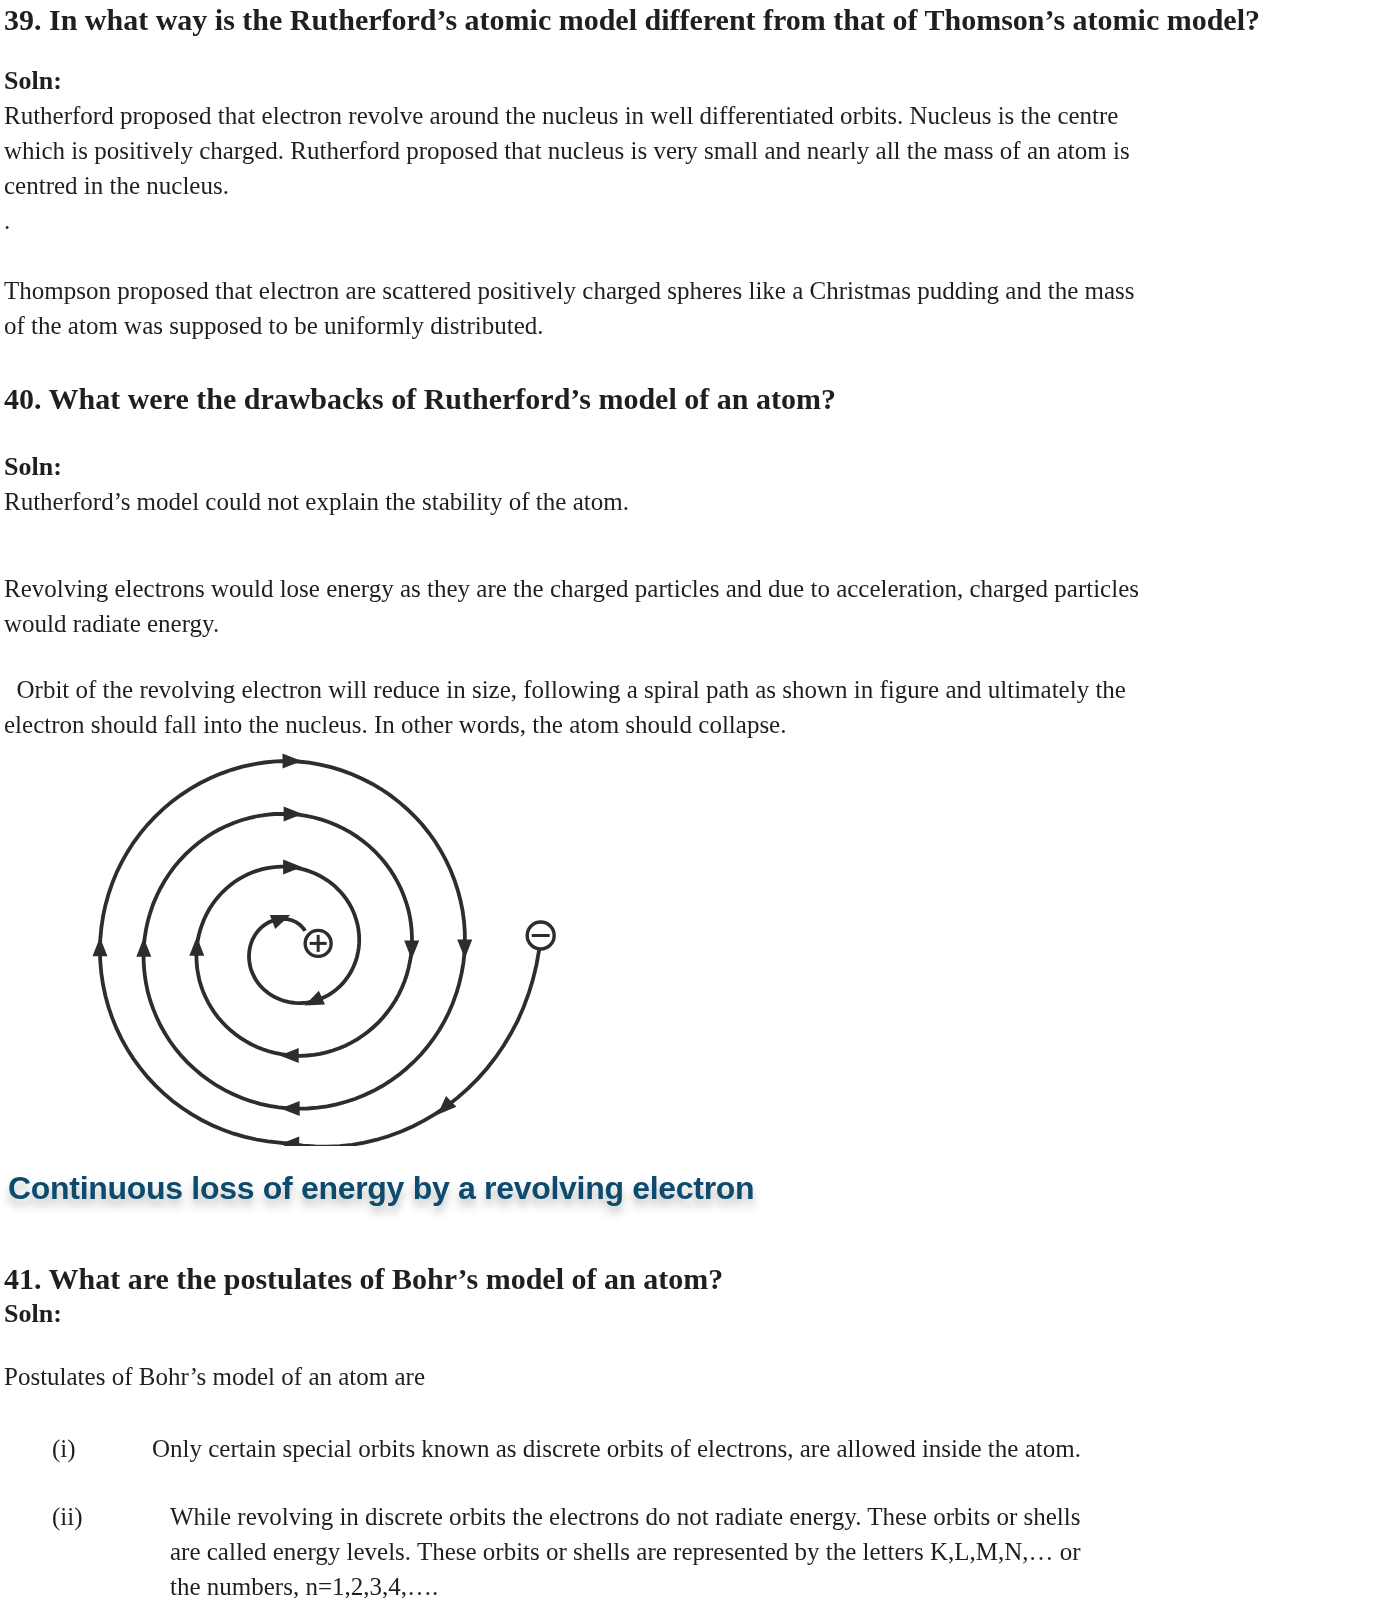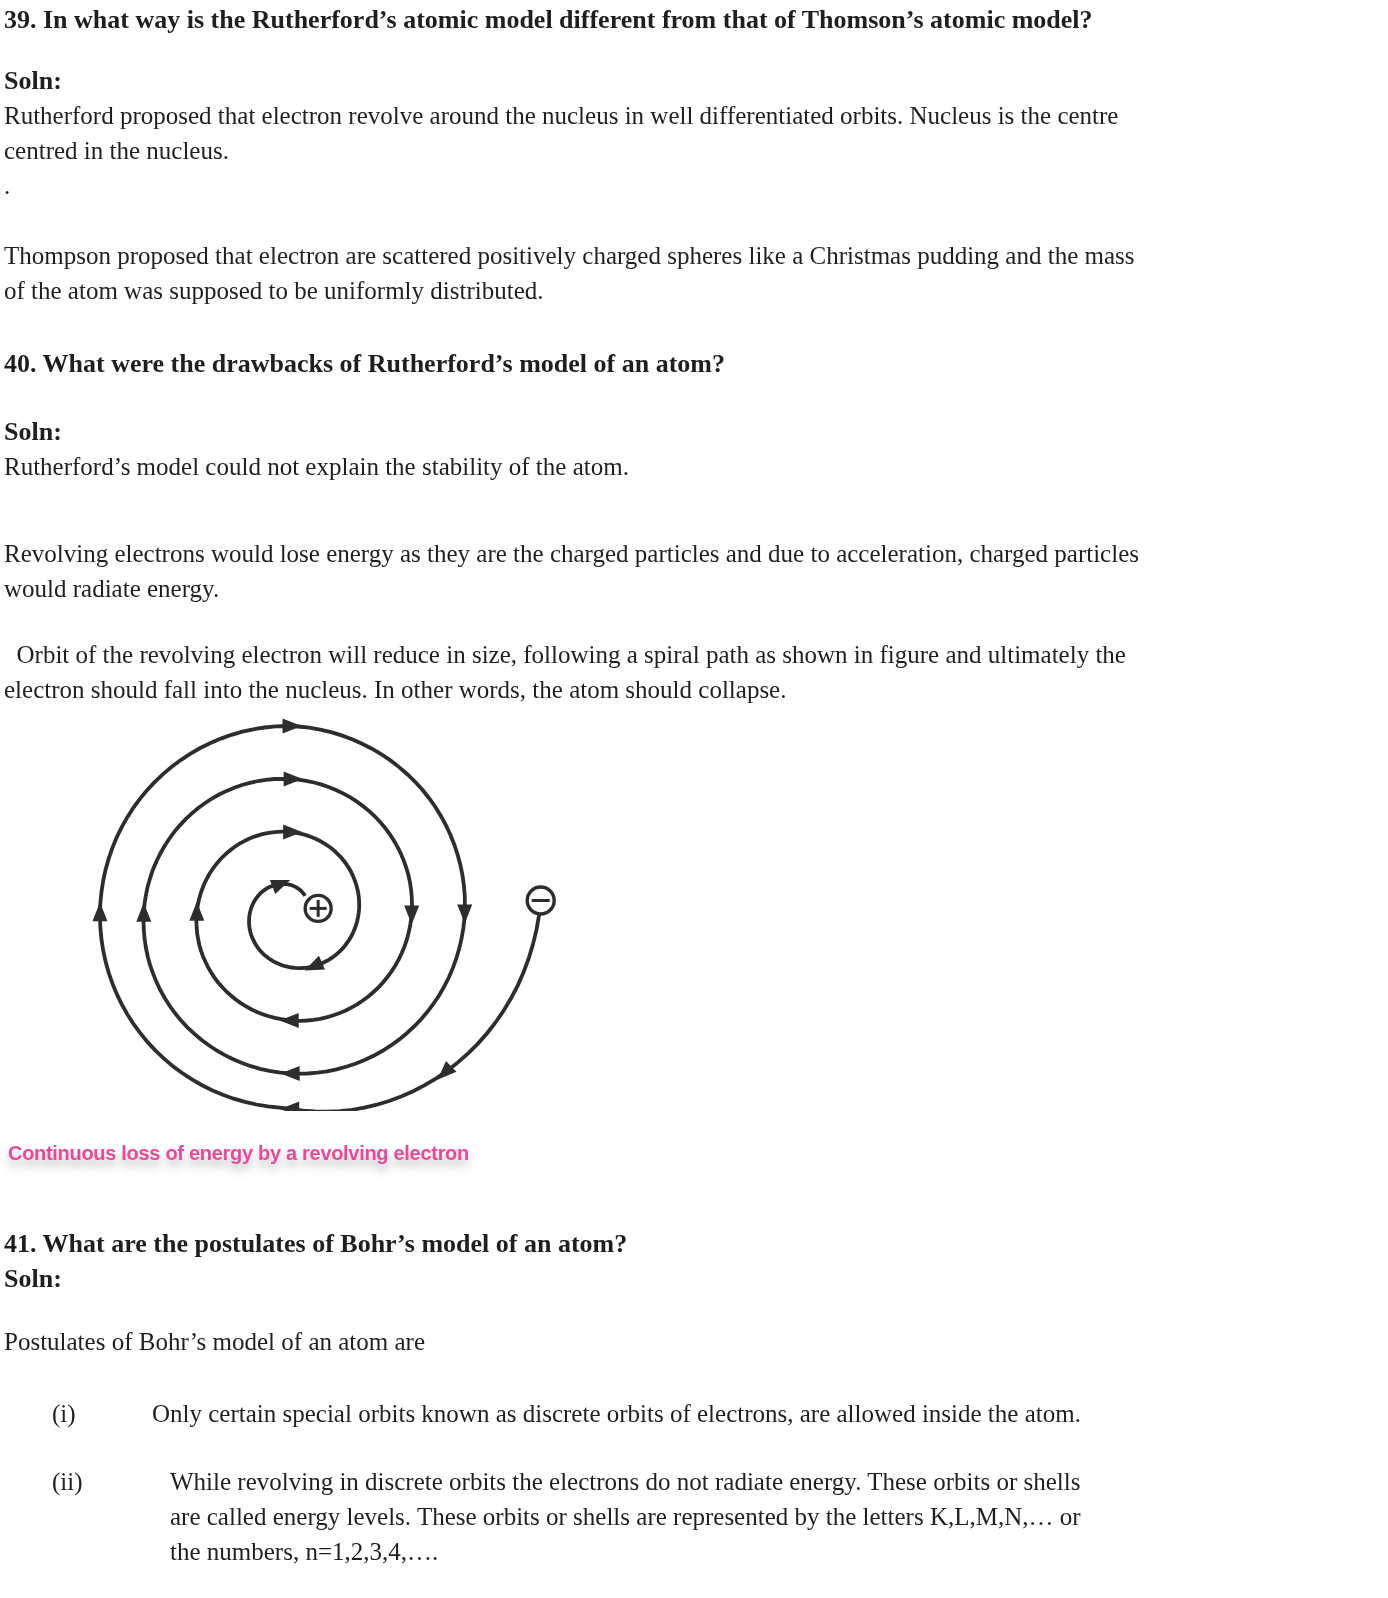--- a/index.html
+++ b/index.html
@@ -3,36 +3,36 @@
 <meta charset="utf-8">
 <style>
   html,body{margin:0;padding:0;background:#ffffff;}
   body{
     width:1388px;height:1598px;overflow:hidden;box-sizing:border-box;
     padding:2px 8px 0 4px;
     color:#1f1f1f;
     font-family:"Liberation Serif", serif;
     font-size:25px;line-height:35px;
   }
-  .h{font-weight:bold;font-size:26px;}
+  .h{font-weight:bold;font-size:30px;}
   .soln{font-weight:bold;font-size:26px;}
   .line{white-space:pre;}
   .mt-soln39{margin-top:26px;}
   .mt-p2{margin-top:35px;}
   .mt-h40{margin-top:38px;}
   .mt-soln40{margin-top:33px;}
   .mt-prev{margin-top:52px;}
   .mt-porbit{margin-top:31px;}
   .figure{margin:4px 0 0 42px;}
   .figure svg{display:block;}
   .caption{
     margin:22px 0 0 4px;
     font-family:"Liberation Sans", sans-serif;
-    font-weight:bold;font-size:20px;line-height:40px;
-    color:#ec4899;letter-spacing:-0.3px;
+    font-weight:bold;font-size:32px;line-height:40px;
+    color:#0c4a6e;letter-spacing:-0.3px;
     text-shadow:0 7px 8px rgba(70,70,70,0.35);
   }
   .mt-h41{margin-top:53px;}
   .mt-intro{margin-top:28px;}
   .list-row{display:flex;align-items:flex-start;padding-left:48px;}
   .mt-item1{margin-top:37px;}
   .mt-item2{margin-top:33px;gap:18px;}
   .list-label{flex:none;width:100px;}
   .list-text{flex:1;}
 </style>
@@ -40,20 +40,21 @@
 <body>
 
 <div>
 
   <div class="h">39. In what way is the Rutherford’s atomic model different from that of Thomson’s atomic model?</div>
 
   <div class="soln mt-soln39">Soln:</div>
 
   <div>
     <div class="line">Rutherford proposed that electron revolve around the nucleus in well differentiated orbits. Nucleus is the centre</div>
+    <div class="line">which is positively charged. Rutherford proposed that nucleus is very small and nearly all the mass of an atom is</div>
     <div class="line">centred in the nucleus.</div>
   </div>
 
   <div class="line">.</div>
 
   <div class="mt-p2">
     <div class="line">Thompson proposed that electron are scattered positively charged spheres like a Christmas pudding and the mass</div>
     <div class="line">of the atom was supposed to be uniformly distributed.</div>
   </div>
 

